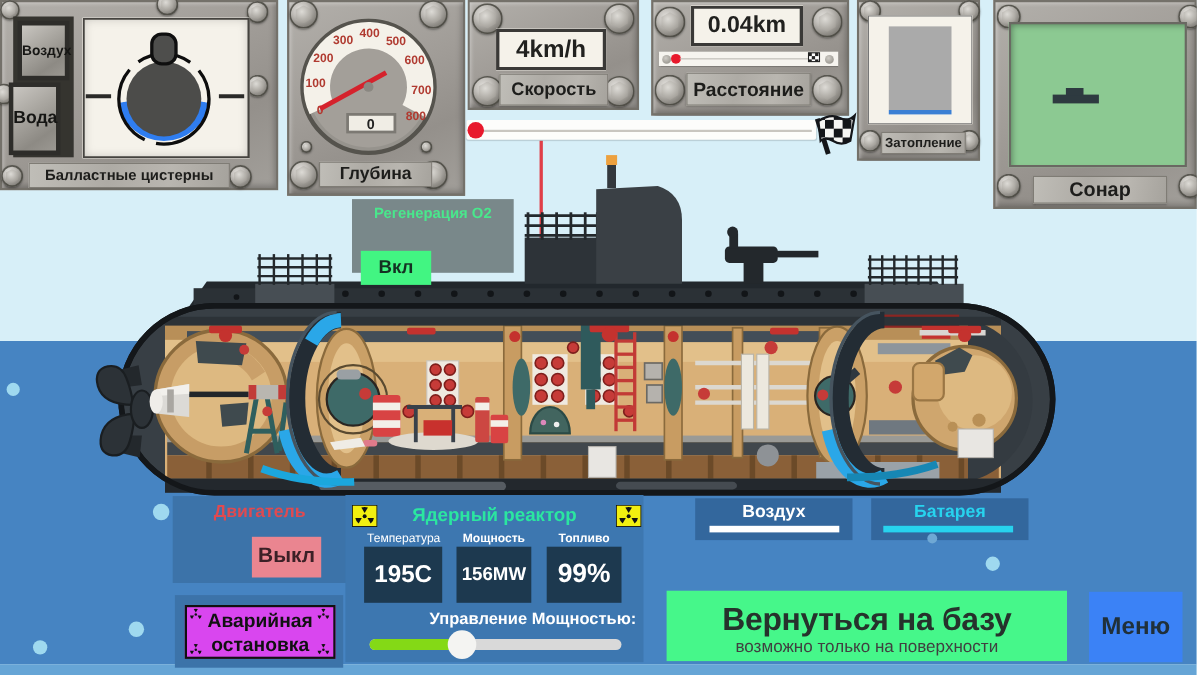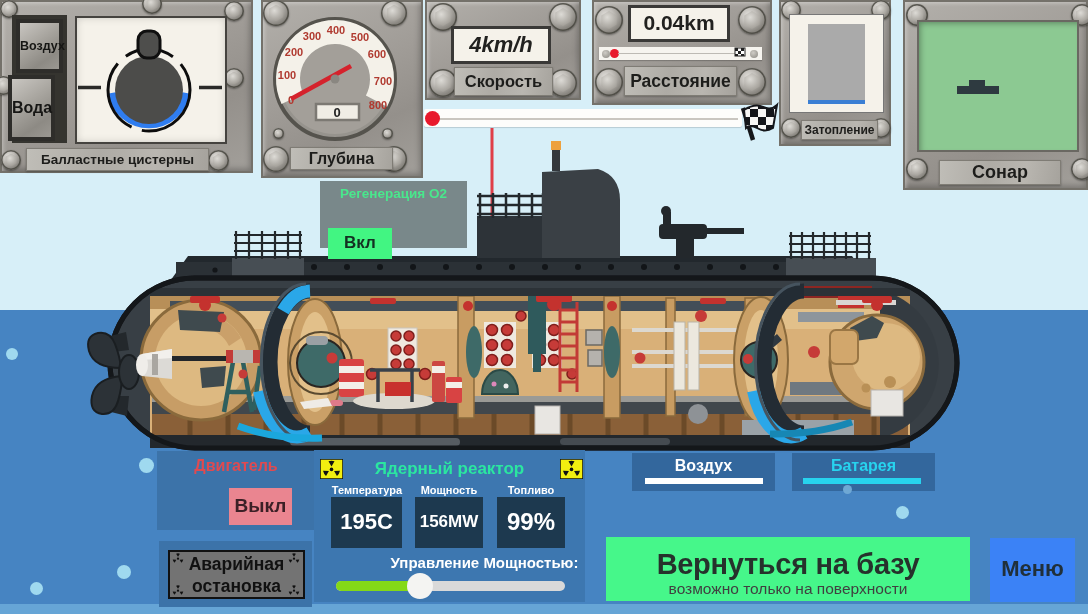--- a/index.html
+++ b/index.html
@@ -375,21 +375,21 @@
       <text x="66" y="102" fill="#222" font-family="Liberation Sans, sans-serif" font-size="13" font-weight="bold" text-anchor="middle">0</text>
     </svg>
     <div class="plate" style="left:29px;top:147px;width:103px;height:23px;font-size:16px;line-height:23px;">Глубина</div>
   </div>
 
   <div class="panel" style="left:425px;top:0;width:156px;height:100px;">
     <div class="bolt" style="left:4px;top:3px;width:28px;height:28px;"></div>
     <div class="bolt" style="left:124px;top:3px;width:28px;height:28px;"></div>
     <div class="bolt" style="left:4px;top:69px;width:28px;height:28px;"></div>
     <div class="bolt" style="left:124px;top:69px;width:28px;height:28px;"></div>
-    <div class="screen" style="left:26px;top:26px;width:100px;height:38px;box-shadow:inset 0 0 0 3px #3a3937;font-size:22px;font-weight:bold;color:#21211f;text-align:center;line-height:37px;font-style:italic;">4km/h</div>
+    <div class="screen" style="left:26px;top:26px;width:100px;height:38px;box-shadow:inset 0 0 0 3px #3a3937;font-size:22px;font-weight:bold;color:#21211f;text-align:center;line-height:37px;">4km/h</div>
     <div class="plate" style="left:29px;top:67px;width:99px;height:29px;font-size:16.5px;line-height:29px;">Скорость</div>
   </div>
 
   <div class="abs" style="left:424px;top:109px;width:318px;height:18px;background:#fdfdfb;border-radius:2px;box-shadow:0 1px 1px rgba(0,0,0,.15);"></div>
   <div class="abs" style="left:430px;top:118px;width:308px;height:2px;background:#c9c6c0;"></div>
   <div class="abs" style="left:425px;top:111px;width:15px;height:15px;border-radius:50%;background:#e8192c;"></div>
 
   <div class="panel" style="left:592px;top:0;width:180px;height:105px;">
     <div class="bolt" style="left:3px;top:6px;width:28px;height:28px;"></div>
     <div class="bolt" style="left:146px;top:6px;width:28px;height:28px;"></div>
@@ -468,21 +468,21 @@
   <div class="bubble" style="left:30px;top:582px;width:13px;height:13px;"></div>
   <div class="bubble" style="left:337px;top:556px;width:11px;height:11px;"></div>
   <div class="bubble" style="left:896px;top:506px;width:13px;height:13px;"></div>
 
   <div class="abs" style="left:157px;top:451px;width:158px;height:79px;background:#3c73a9;">
     <div style="color:#e04a50;font-weight:bold;font-size:16px;text-align:center;margin-top:6px;">Двигатель</div>
   </div>
   <div class="abs" style="left:229px;top:488px;width:63px;height:37px;background:#ea8590;color:#3c2026;font-weight:bold;font-size:19px;text-align:center;line-height:36px;">Выкл</div>
 
   <div class="abs" style="left:159px;top:541px;width:153px;height:66px;background:#3c73a9;"></div>
-  <div class="abs" style="left:168px;top:550px;width:137px;height:49px;background:#737373;border:2px solid #111;box-sizing:border-box;color:#111;font-weight:bold;font-size:17.5px;text-align:center;line-height:22px;padding-top:1px;">Аварийная<br>остановка</div>
+  <div class="abs" style="left:168px;top:550px;width:137px;height:49px;background:#d946ef;border:2px solid #111;box-sizing:border-box;color:#111;font-weight:bold;font-size:17.5px;text-align:center;line-height:22px;padding-top:1px;">Аварийная<br>остановка</div>
   <svg class="abs" style="left:172px;top:553px;" width="12" height="11" viewBox="0 0 23 20">
       <g transform="translate(11.5,10.4)" fill="#111">
         <circle r="2.2"></circle>
         <g>
           <path d="M0 -3 L3 -8 A9 9 0 0 0 -3 -8 Z" transform="scale(1.2)"></path>
           <path d="M0 -3 L3 -8 A9 9 0 0 0 -3 -8 Z" transform="rotate(120) scale(1.2)"></path>
           <path d="M0 -3 L3 -8 A9 9 0 0 0 -3 -8 Z" transform="rotate(240) scale(1.2)"></path>
         </g>
       </g>
     </svg>
@@ -534,21 +534,21 @@
       <g transform="translate(11.5,10.4)" fill="#111">
         <circle r="1.8"></circle>
         <g>
           <path d="M0 -2.6 L2.6 -7 A8 8 0 0 0 -2.6 -7 Z" transform="scale(1.15)"></path>
           <path d="M0 -2.6 L2.6 -7 A8 8 0 0 0 -2.6 -7 Z" transform="rotate(120) scale(1.15)"></path>
           <path d="M0 -2.6 L2.6 -7 A8 8 0 0 0 -2.6 -7 Z" transform="rotate(240) scale(1.15)"></path>
         </g>
       </g>
     </svg>
   <div class="abs" style="left:314px;top:459px;width:271px;height:20px;color:#2be6a0;font-weight:bold;font-size:17px;text-align:center;">Ядерный реактор</div>
-  <div class="abs" style="left:331px;top:484px;width:72px;height:12px;color:#fff;font-weight:bold;font-size:11px;text-align:center;">Температура</div>
+  <div class="abs" style="left:331px;top:484px;width:72px;height:12px;color:#fff;font-weight:normal;font-size:11px;text-align:center;">Температура</div>
   <div class="abs" style="left:415px;top:484px;width:68px;height:12px;color:#fff;font-weight:bold;font-size:11px;text-align:center;">Мощность</div>
   <div class="abs" style="left:497px;top:484px;width:68px;height:12px;color:#fff;font-weight:bold;font-size:11px;text-align:center;">Топливо</div>
   <div class="darkbox" style="left:331px;top:497px;width:71px;height:51px;font-size:22px;line-height:50px;">195C</div>
   <div class="darkbox" style="left:415px;top:497px;width:68px;height:51px;font-size:17px;line-height:50px;">156MW</div>
   <div class="darkbox" style="left:497px;top:497px;width:68px;height:51px;font-size:24px;line-height:50px;">99%</div>
   <div class="abs" style="left:314px;top:554px;width:271px;height:16px;color:#fff;font-weight:bold;font-size:15px;text-align:center;padding-left:35px;">Управление Мощностью:</div>
   <div class="abs" style="left:336px;top:581px;width:229px;height:10px;border-radius:5px;background:#d9d9d9;"></div>
   <div class="abs" style="left:336px;top:581px;width:84px;height:10px;border-radius:5px;background:#84d916;"></div>
   <div class="abs" style="left:407px;top:573px;width:26px;height:26px;border-radius:50%;background:#f4f4f2;"></div>
 

